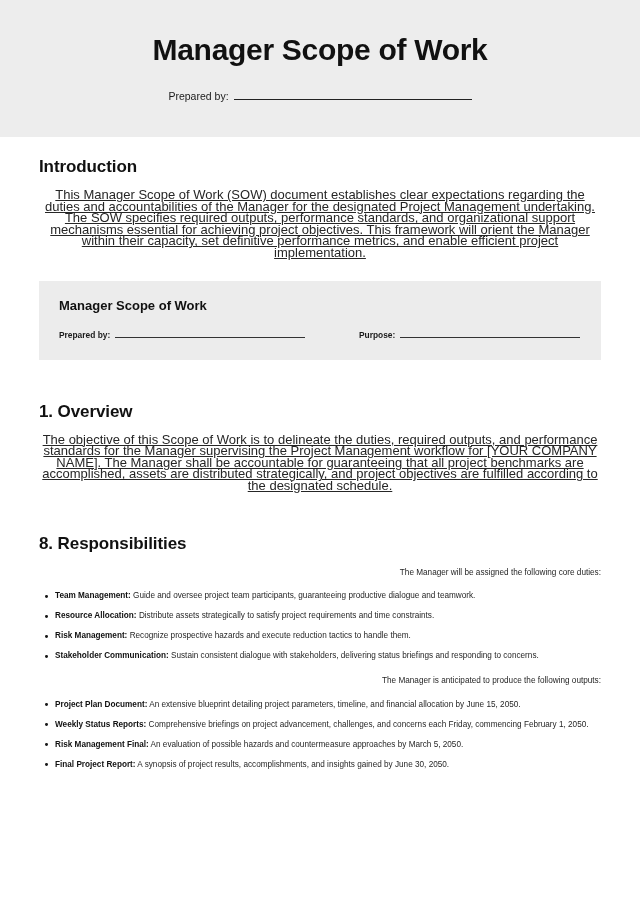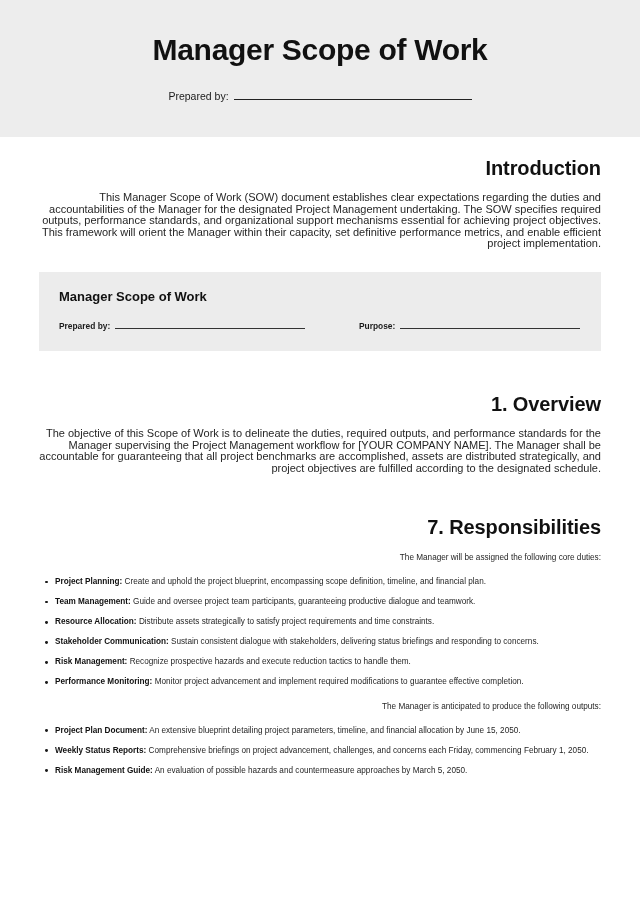--- a/index.html
+++ b/index.html
@@ -57,36 +57,36 @@
     border-bottom: 1.2px solid #222;
     height: 10px;
   }
 
   
   .content {
     padding: 0 39px;
   }
 
   .section-heading {
-    font-size: 20px;
+    font-size: 17px;
     font-weight: bold;
     color: #111111;
     letter-spacing: -0.1px;
-    text-align: right;
   }
 
   .s-intro   { margin-top: 20px; }
   .s-number  { margin-top: 42px; }
 
   p.body-text {
-    font-size: 11px;
+    font-size: 13px;
     line-height: 11.6px;
     color: #262626;
     margin-top: 12px;
-    text-align: right;
+    text-align: center;
+    text-decoration: underline;
   }
 
   p.lead-in {
     font-size: 8.2px;
     line-height: 11.6px;
     color: #262626;
     margin-top: 13px;
     text-align: right;
   }
 
@@ -192,59 +192,55 @@
         <div class="field field-purpose">
           <span>Purpose:</span>
           <span class="fill-line"></span>
         </div>
       </div>
     </div>
 
     <h2 class="section-heading s-number">1. Overview</h2>
     <p class="body-text">The objective of this Scope of Work is to delineate the duties, required outputs, and performance standards for the Manager supervising the Project Management workflow for [YOUR COMPANY NAME]. The Manager shall be accountable for guaranteeing that all project benchmarks are accomplished, assets are distributed strategically, and project objectives are fulfilled according to the designated schedule.</p>
 
-    <h2 class="section-heading s-number">7. Responsibilities</h2>
+    <h2 class="section-heading s-number">8. Responsibilities</h2>
     <p class="lead-in">The Manager will be assigned the following core duties:</p>
     <ul class="bullets">
       <li>
-        <b>Project Planning:</b>
-        <span>Create and uphold the project blueprint, encompassing scope definition, timeline, and financial plan.</span>
-      </li>
-      <li>
         <b>Team Management:</b>
         <span>Guide and oversee project team participants, guaranteeing productive dialogue and teamwork.</span>
       </li>
       <li>
         <b>Resource Allocation:</b>
         <span>Distribute assets strategically to satisfy project requirements and time constraints.</span>
       </li>
       <li>
+        <b>Risk Management:</b>
+        <span>Recognize prospective hazards and execute reduction tactics to handle them.</span>
+      </li>
+      <li>
         <b>Stakeholder Communication:</b>
         <span>Sustain consistent dialogue with stakeholders, delivering status briefings and responding to concerns.</span>
       </li>
-      <li>
-        <b>Risk Management:</b>
-        <span>Recognize prospective hazards and execute reduction tactics to handle them.</span>
-      </li>
-      <li>
-        <b>Performance Monitoring:</b>
-        <span>Monitor project advancement and implement required modifications to guarantee effective completion.</span>
-      </li>
     </ul>
 
     <p class="lead-in">The Manager is anticipated to produce the following outputs:</p>
     <ul class="bullets">
       <li>
         <b>Project Plan Document:</b>
         <span>An extensive blueprint detailing project parameters, timeline, and financial allocation by June 15, 2050.</span>
       </li>
       <li>
         <b>Weekly Status Reports:</b>
         <span>Comprehensive briefings on project advancement, challenges, and concerns each Friday, commencing February 1, 2050.</span>
       </li>
       <li>
-        <b>Risk Management Guide:</b>
+        <b>Risk Management Final:</b>
         <span>An evaluation of possible hazards and countermeasure approaches by March 5, 2050.</span>
+      </li>
+      <li>
+        <b>Final Project Report:</b>
+        <span>A synopsis of project results, accomplishments, and insights gained by June 30, 2050.</span>
       </li>
     </ul>
 
   </div>
 </div>
 
 </body></html>

